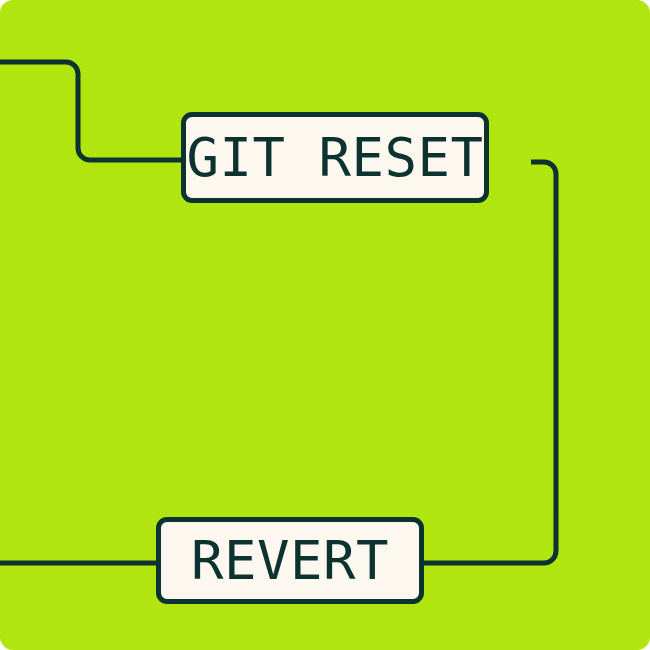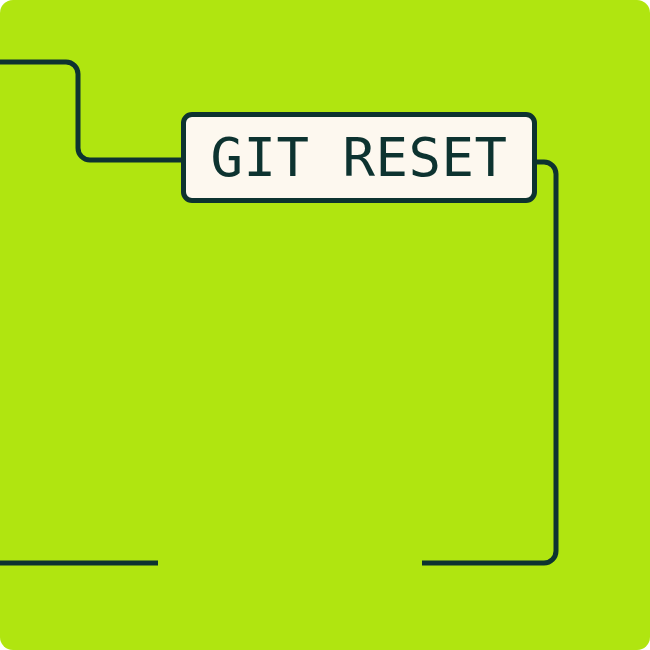--- a/index.html
+++ b/index.html
@@ -49,21 +49,21 @@
     font-weight: 400;
     letter-spacing: 0.5px;
     line-height: 1;
     white-space: nowrap;
     -webkit-font-smoothing: antialiased;
   }
 
   #node-git-reset {
     left: 181px;
     top: 112px;
-    width: 356px;
+    width: 308px;
     height: 91px;
   }
   #node-git-reset .node-label {
     font-size: 54px;
   }
 
   #node-revert {
     left: 156px;
     top: 517px;
     width: 268px;
@@ -81,14 +81,17 @@
   <svg id="wiring" viewBox="0 0 650 650" width="650" height="650" xmlns="http://www.w3.org/2000/svg" fill="none">
     <path stroke="#0d3330" stroke-width="5" stroke-linecap="butt" stroke-linejoin="round" fill="none" d="M 0 62 H 66 A 12 12 0 0 1 78 74 V 148 A 12 12 0 0 0 90 160 H 183"></path>
     <path stroke="#0d3330" stroke-width="5" stroke-linecap="butt" stroke-linejoin="round" fill="none" d="M 531 162 H 544 A 12 12 0 0 1 556 174 V 551 A 12 12 0 0 1 544 563 H 422"></path>
     <path stroke="#0d3330" stroke-width="5" stroke-linecap="butt" stroke-linejoin="round" fill="none" d="M 0 563 H 158"></path>
   </svg>
 
   <div class="node" id="node-git-reset">
     <span class="node-label">GIT RESET</span>
   </div>
 
+  <div class="node" id="node-revert">
+    <span class="node-label">REVERT</span>
+  </div>
 
 </div>
 
 </body></html>

